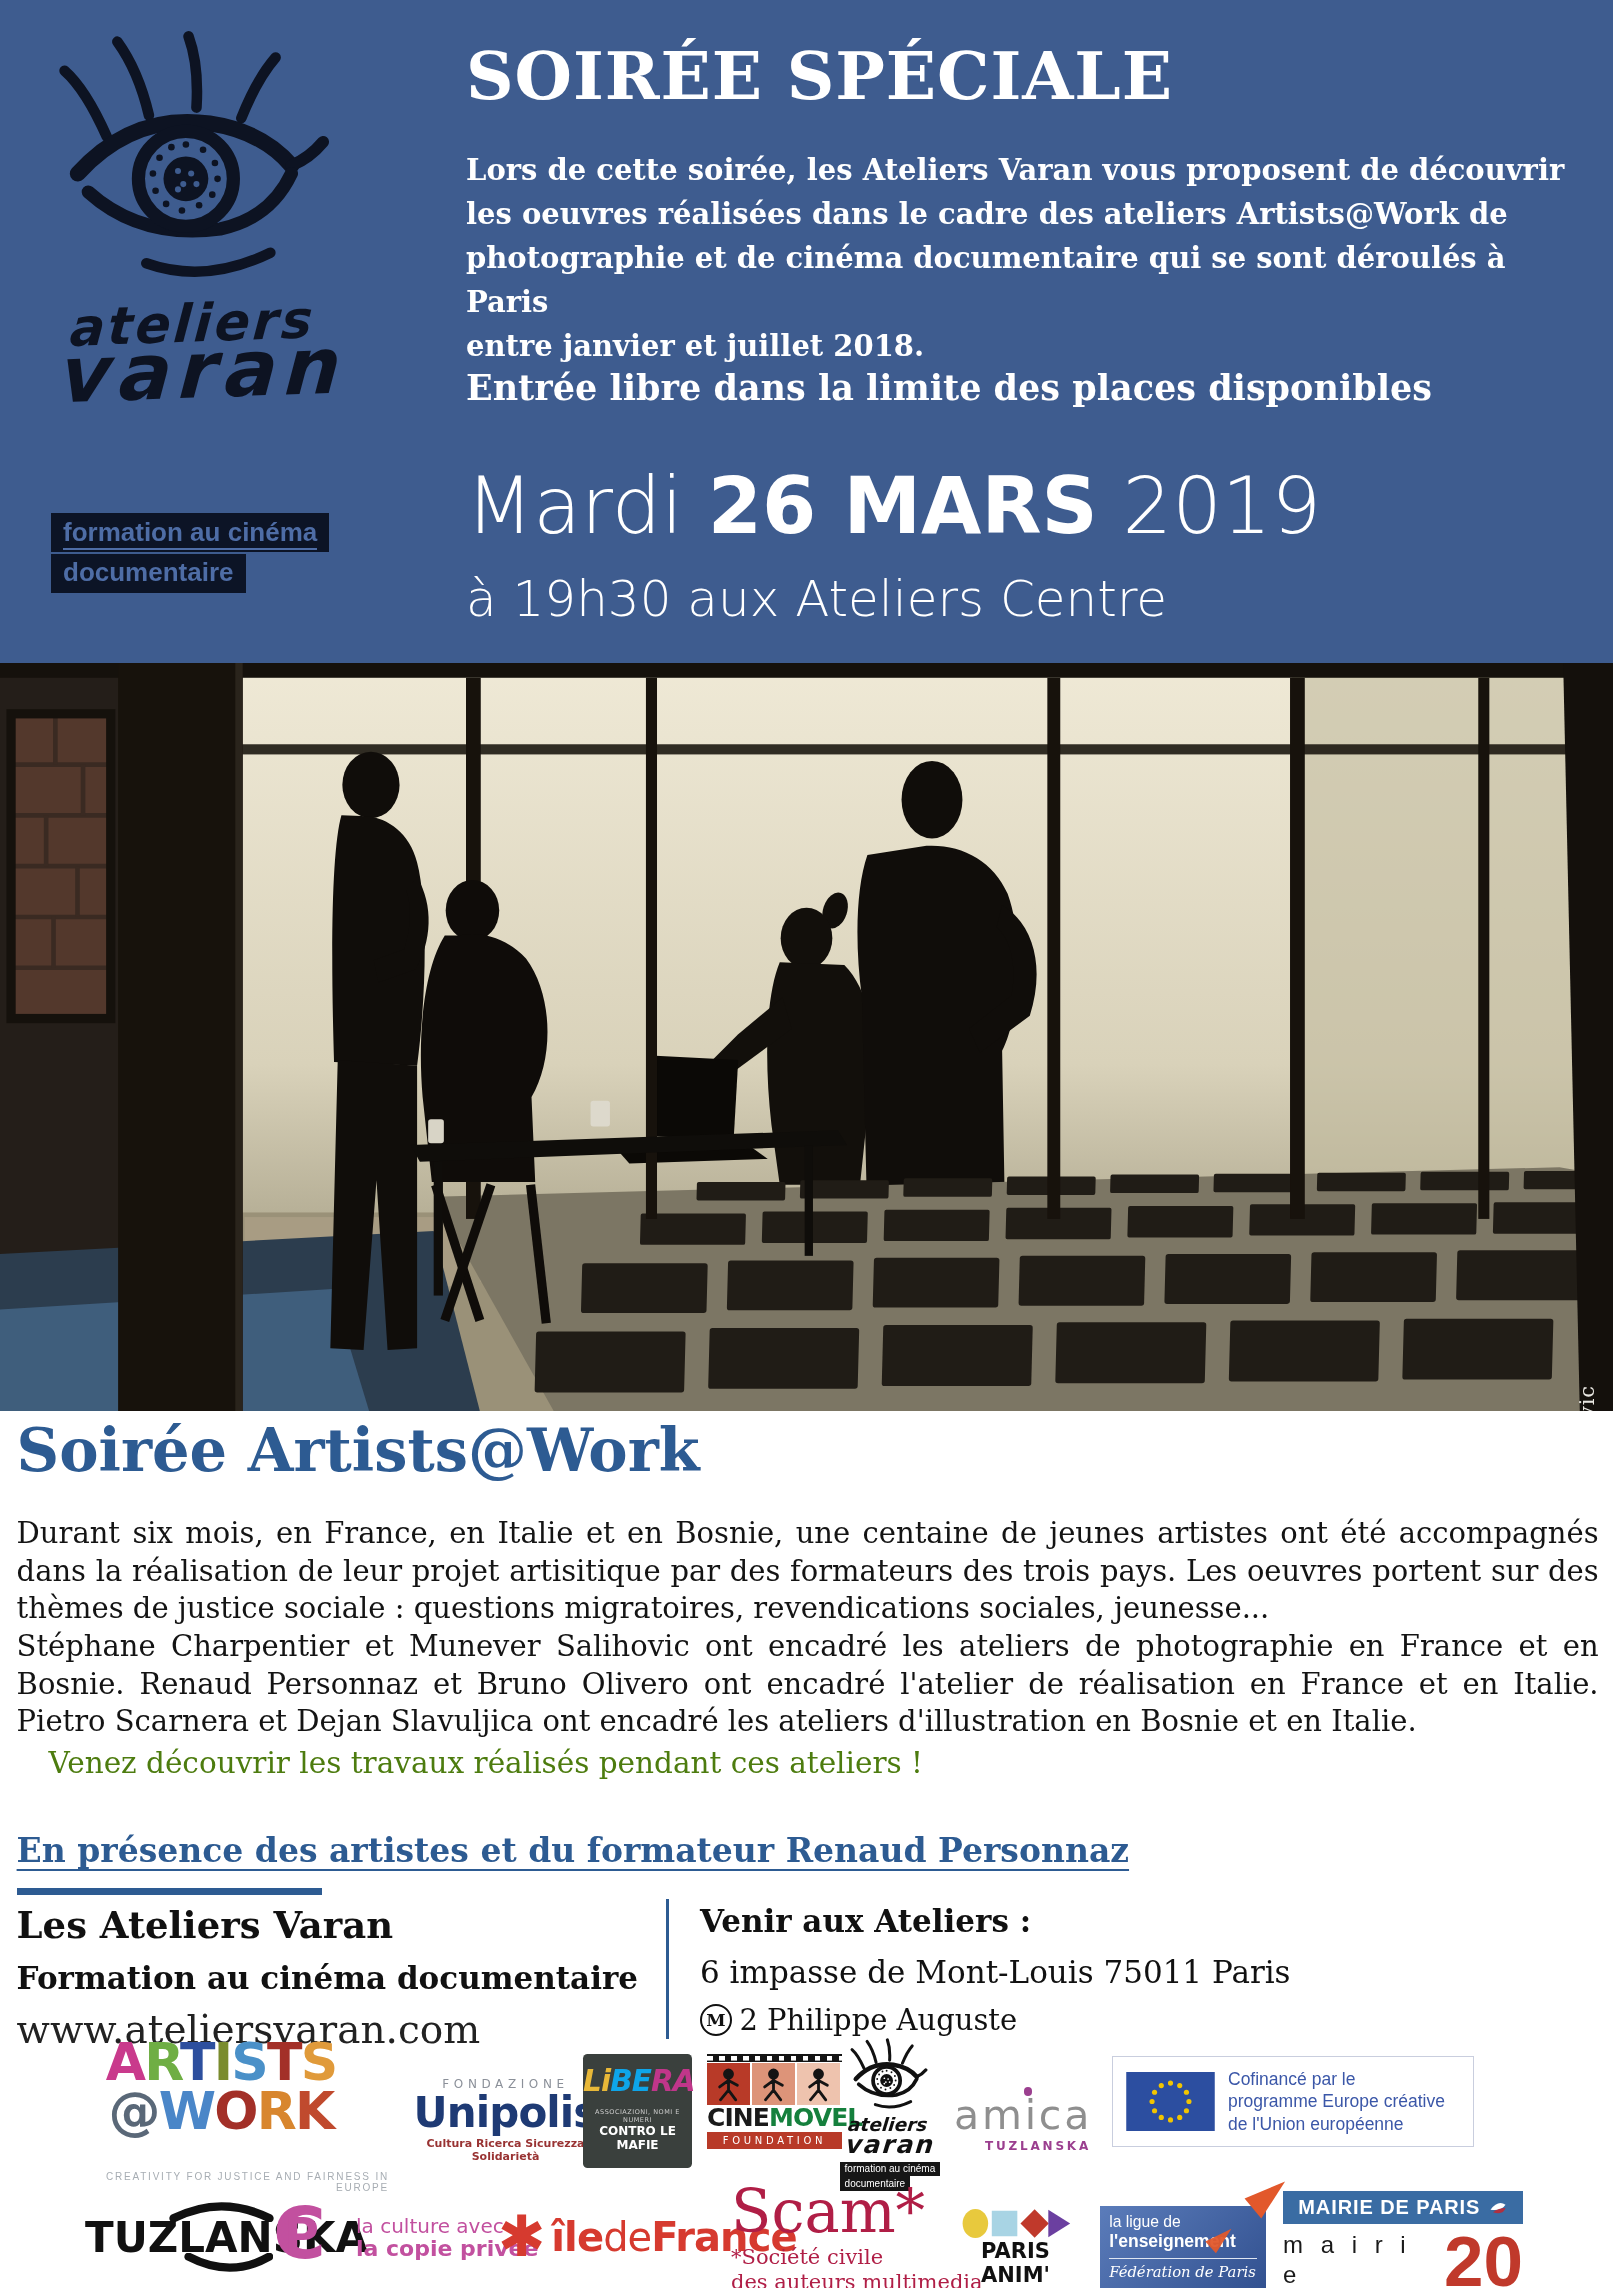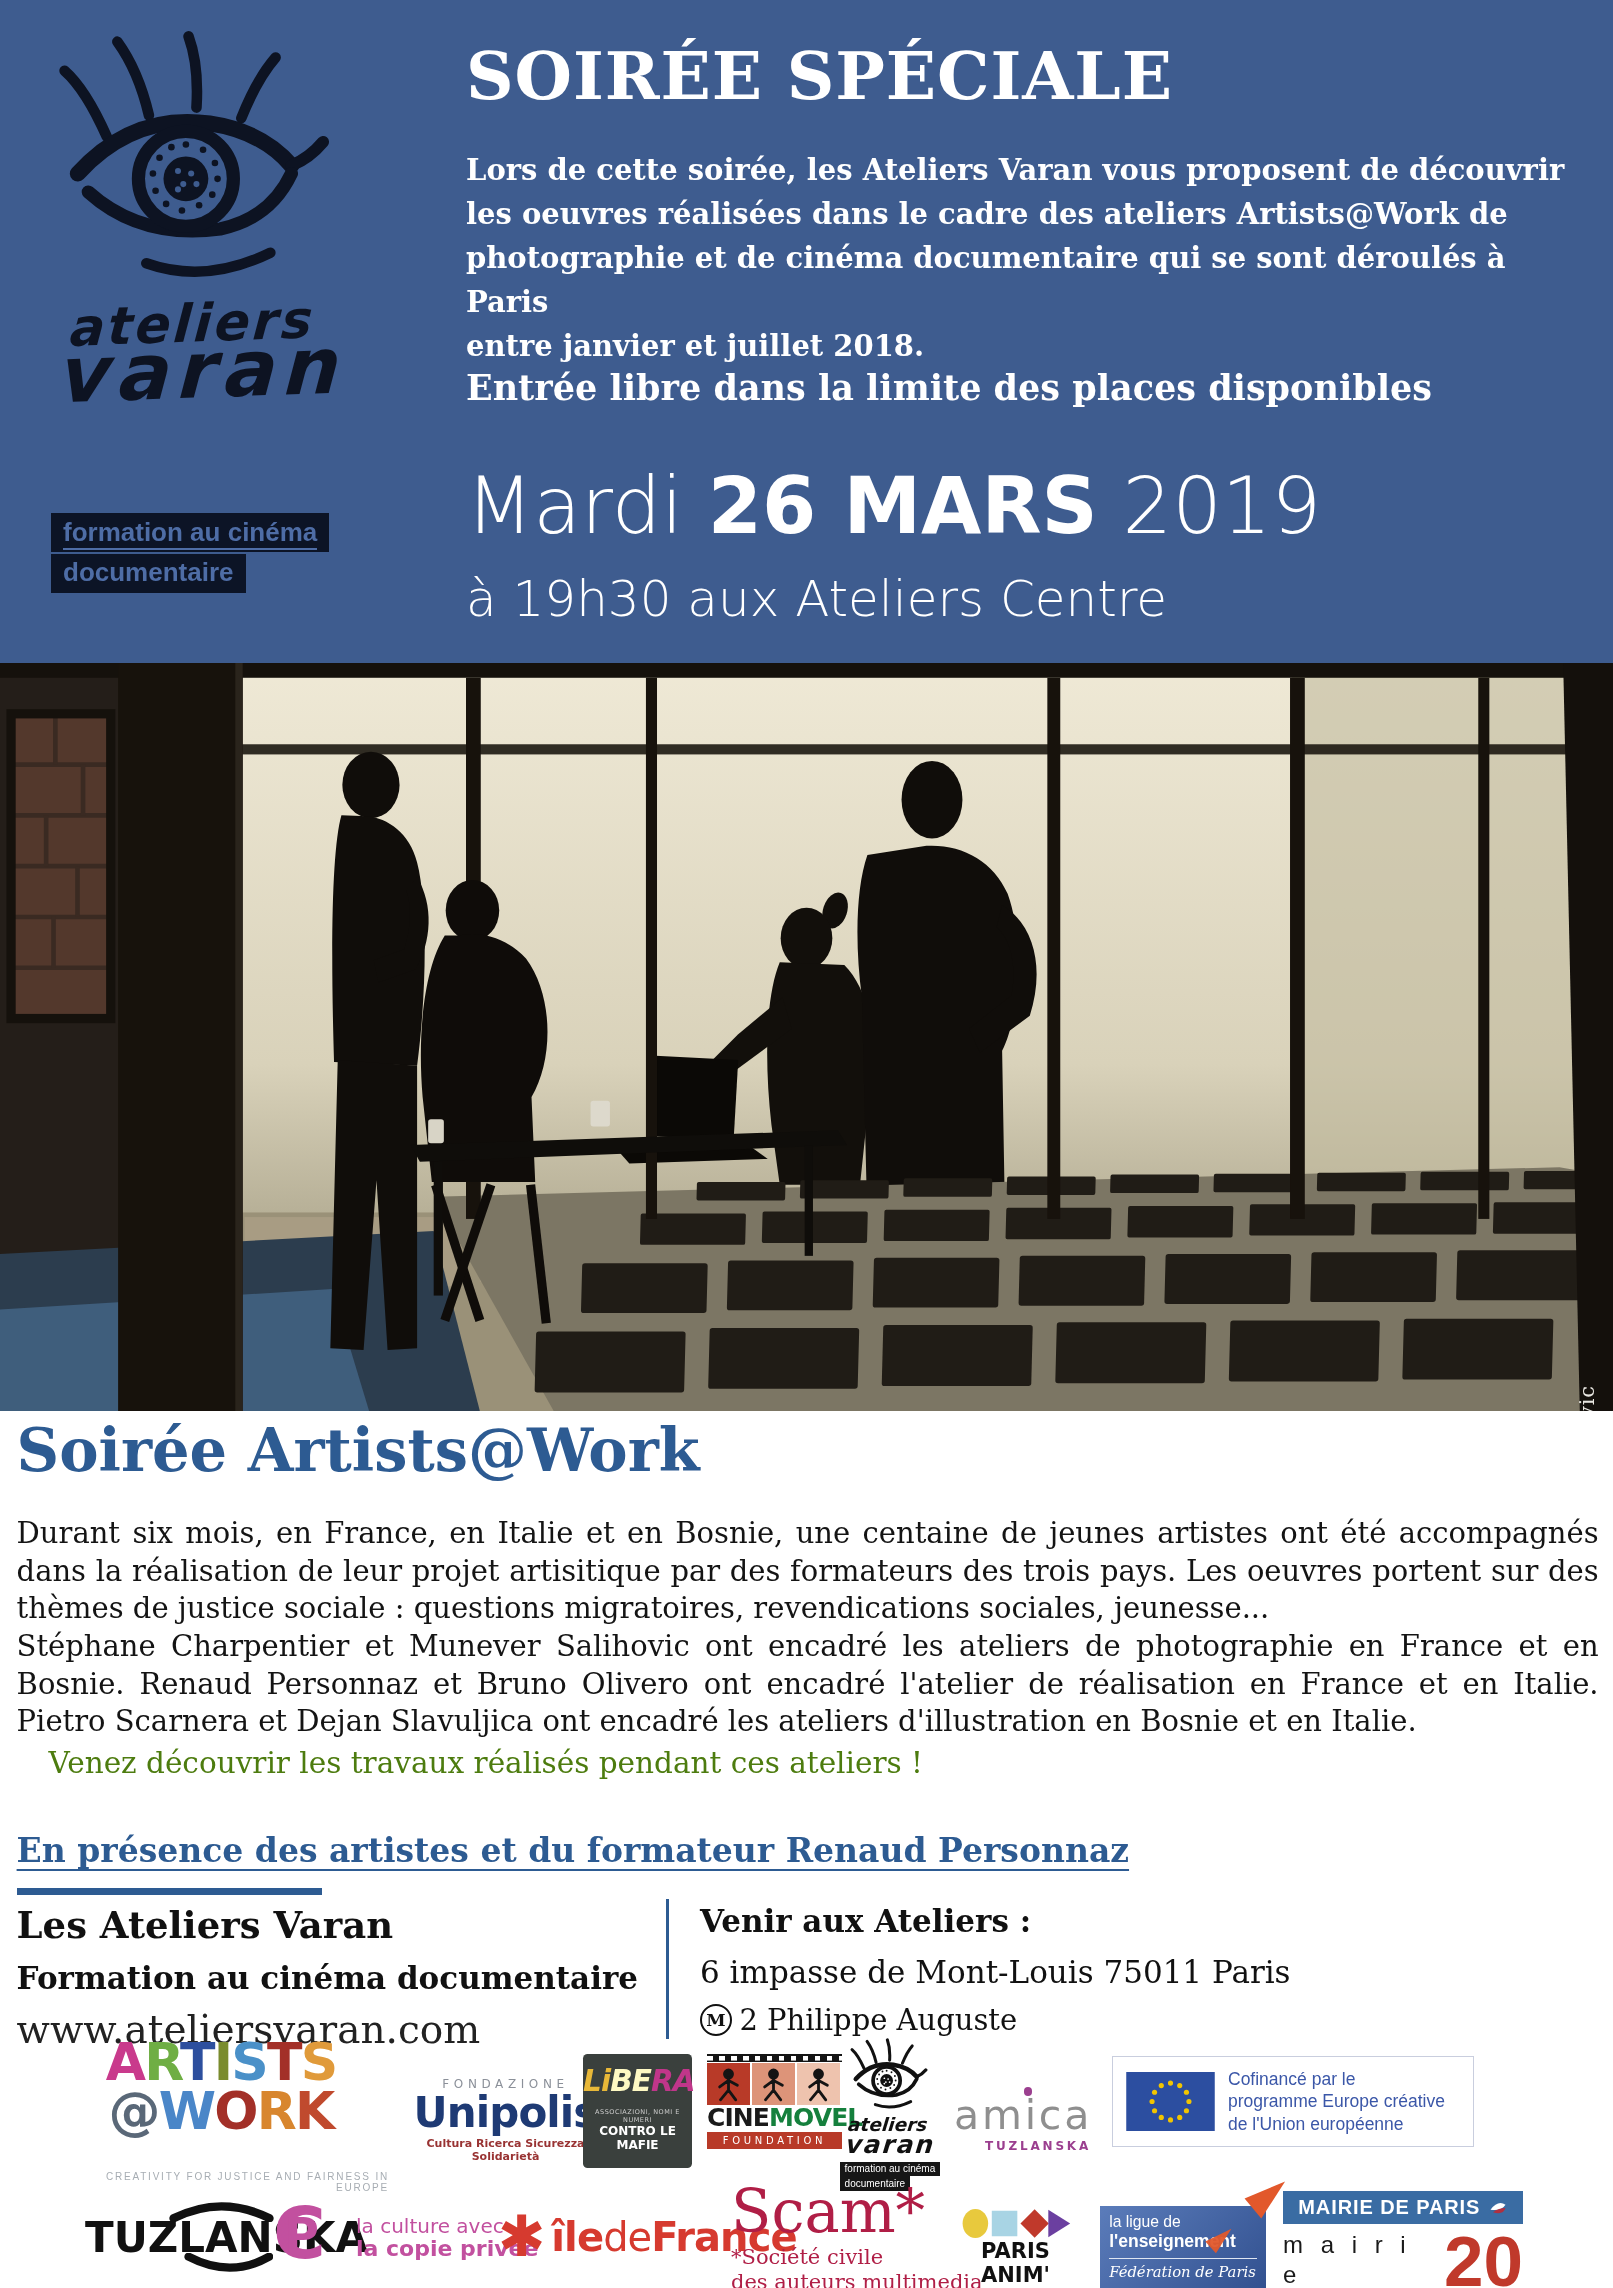--- a/index.html
+++ b/index.html
@@ -351,21 +351,21 @@
   </div>
   <div class="sp aw-tagline">CREATIVITY FOR JUSTICE AND FAIRNESS IN EUROPE</div>
 
   <div class="sp unipolis">
     <div class="top">FONDAZIONE</div>
     <div class="name">Unipolis</div>
     <div class="tag">Cultura Ricerca  Sicurezza Solidarietà</div>
   </div>
 
   <div class="sp libera">
-    <div class="nm"><span style="color: rgb(232, 184, 56);">Li</span><span style="color: #fef9c3;">BE</span><span style="color: rgb(192, 54, 138);">RA</span></div>
+    <div class="nm"><span style="color: rgb(232, 184, 56);">Li</span><span style="color: #0ea5e9;">BE</span><span style="color: rgb(192, 54, 138);">RA</span></div>
     <div class="s1">ASSOCIAZIONI, NOMI E NUMERI</div>
     <div class="s2">CONTRO LE MAFIE</div>
   </div>
 
   <div class="sp cinemovel">
     <div class="film"></div>
     <div class="cm-squares">
       <div style="background:#b83a28">
           <svg width="37" height="41" viewBox="0 0 46 46">
             <g stroke="#141414" stroke-width="3.5" stroke-linecap="round" fill="none">

